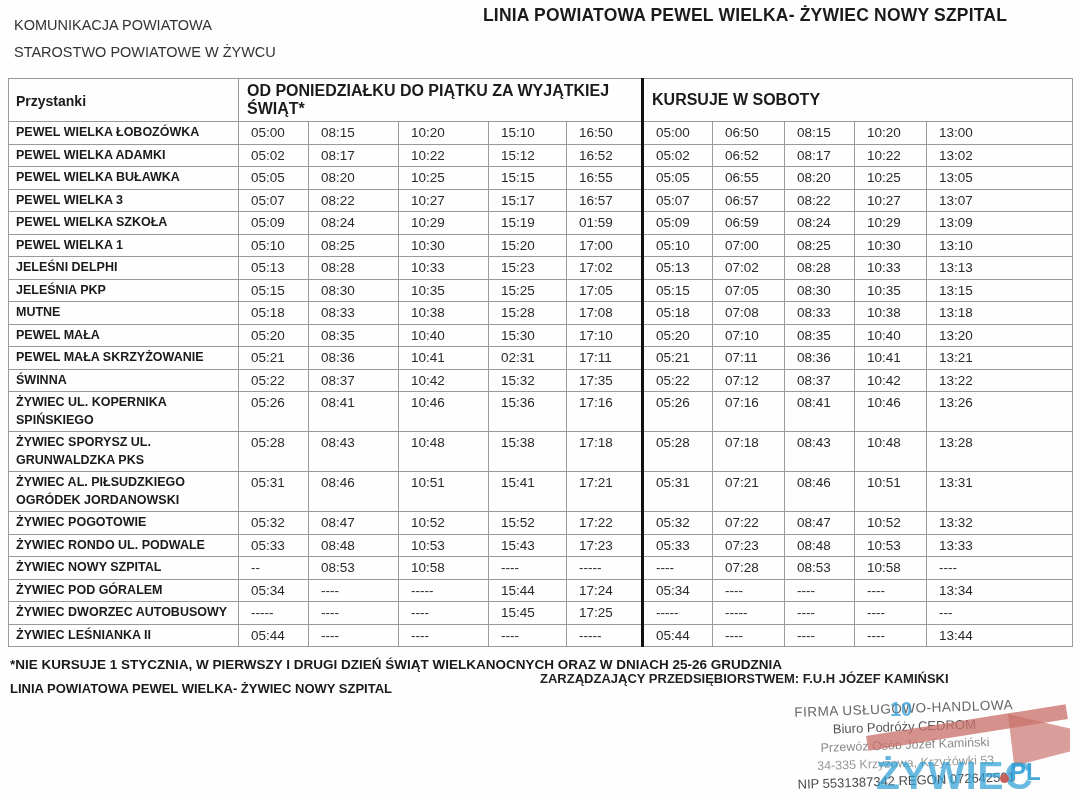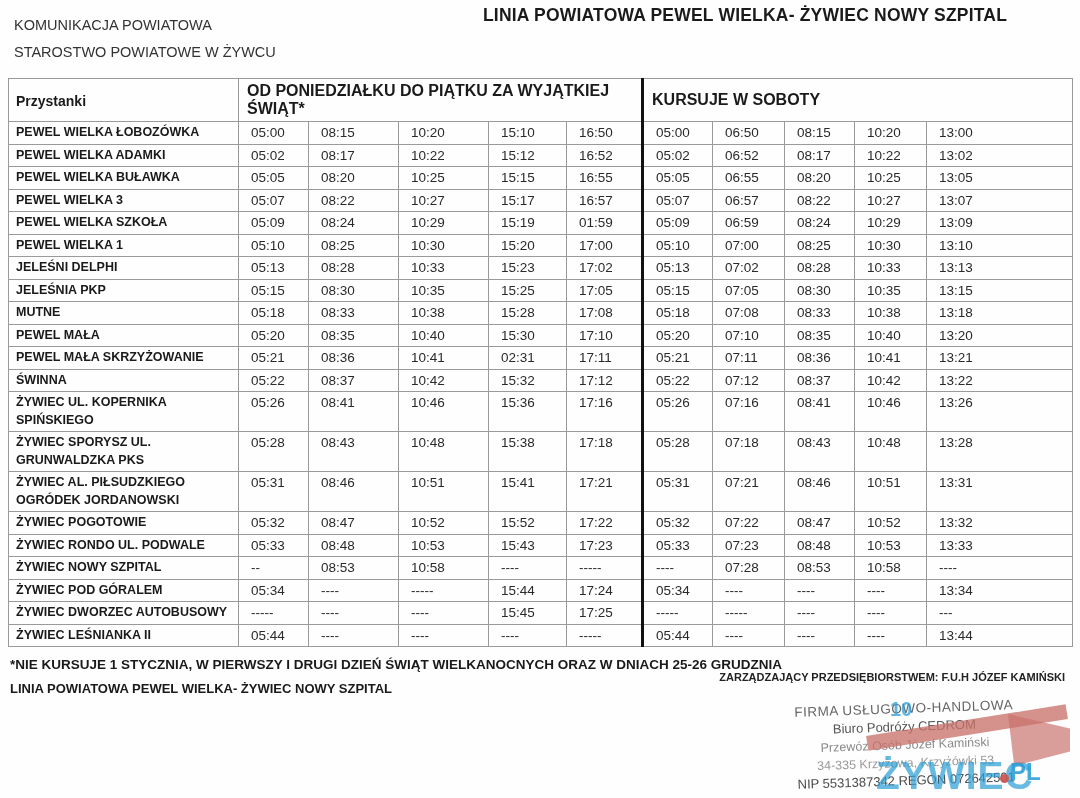--- a/index.html
+++ b/index.html
@@ -29,22 +29,22 @@
     padding:2px 4px 2px 7px;color:#1a1a1a;vertical-align:middle;
   }
   .time-cell{
     font-size:13.5px;line-height:17.5px;padding:2px 4px 2px 12px;
     vertical-align:top;color:#2a2a2a;
   }
   .sat-first{border-left:3px solid #111 !important;}
   
   .footnote{position:absolute;left:10px;top:657px;font-size:13.5px;font-weight:700;color:#1a1a1a;}
   .line-name{position:absolute;left:10px;top:681px;font-size:13px;font-weight:700;color:#1a1a1a;}
-  .manager{position:absolute;left:540px;top:671px;width:525px;text-align:right;
-    font-size:11px;font-weight:600;color:#222;}
+  .manager{position:absolute;left:540px;top:671px;width:525px;text-align:left;
+    font-size:13px;font-weight:600;color:#222;}
   
   .company{
     position:absolute;right:20px;top:700px;width:310px;text-align:center;
     transform:rotate(-2deg);color:#555;line-height:18px;
   }
   .company .c1{font-size:13.5px;color:#666;letter-spacing:.5px;}
   .company .c2{font-size:13px;color:#555;}
   .company .c3{font-size:12.5px;color:#8a8a8a;}
   .company .c4{font-size:12.5px;color:#999;}
   .company .c5{font-size:13px;color:#4a4a4a;}
@@ -242,21 +242,21 @@
           <td class="time-cell">08:36</td>
           <td class="time-cell">10:41</td>
           <td class="time-cell">13:21</td>
         </tr>
         <tr>
           <td class="stop-cell">ŚWINNA</td>
           <td class="time-cell">05:22</td>
           <td class="time-cell">08:37</td>
           <td class="time-cell">10:42</td>
           <td class="time-cell">15:32</td>
-          <td class="time-cell">17:12</td>
+          <td class="time-cell">17:35</td>
           <td class="time-cell sat-first">05:22</td>
           <td class="time-cell">07:12</td>
           <td class="time-cell">08:37</td>
           <td class="time-cell">10:42</td>
           <td class="time-cell">13:22</td>
         </tr>
         <tr>
           <td class="stop-cell">ŻYWIEC UL. KOPERNIKA SPIŃSKIEGO</td>
           <td class="time-cell">05:26</td>
           <td class="time-cell">08:41</td>

